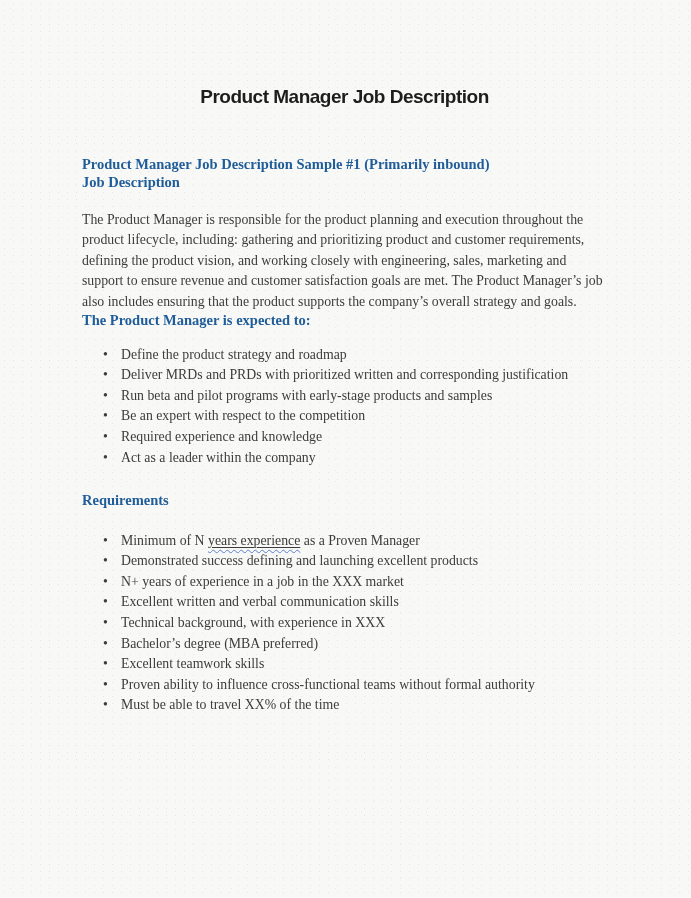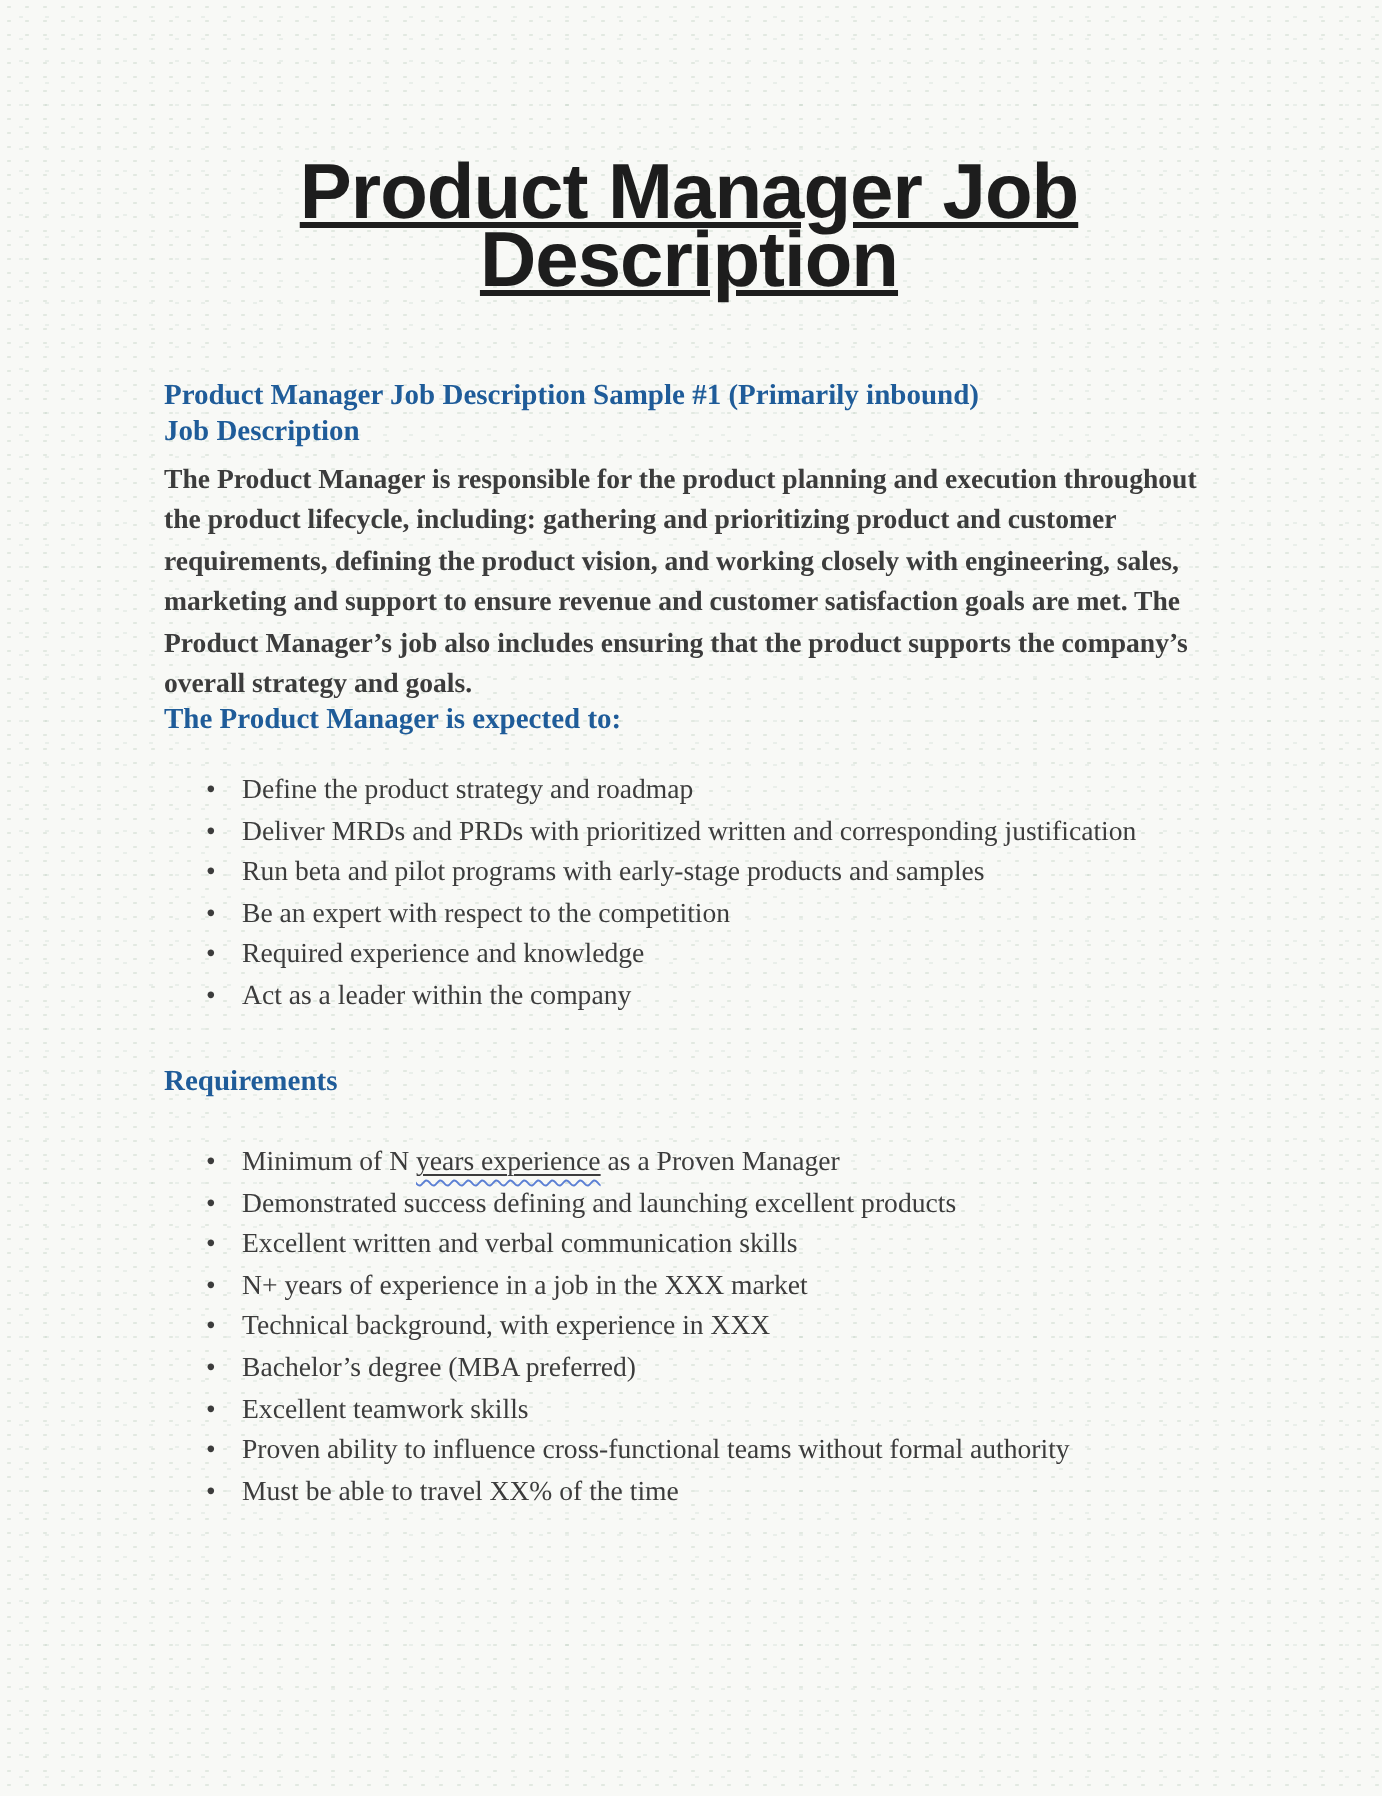--- a/index.html
+++ b/index.html
@@ -19,46 +19,44 @@
     background-position: 0 0, 4px 3px;
     padding: 80px 84px 0 82px;
     font-family: "Liberation Serif", "DejaVu Serif", serif;
     color: #3c3c3c;
     overflow: hidden;
   }
 
   .doc-title {
     font-family: "Liberation Sans", "DejaVu Sans", sans-serif;
     font-weight: bold;
-    font-size: 39px;
+    font-size: 19px;
     line-height: 34px;
     text-align: center;
     color: #1d1d1d;
     letter-spacing: -0.5px;
-    text-decoration: underline;
   }
 
   .blue-heading {
     color: #1f5c99;
     font-weight: bold;
     font-size: 14.5px;
     line-height: 17.5px;
     font-family: "Liberation Serif", "DejaVu Serif", serif;
   }
 
   .sample-heading { margin-top: 42px; }
   .jd-heading { margin-top: 0; }
 
   .body-paragraph {
-    margin-top: 5px;
+    margin-top: 19px;
     font-size: 13.8px;
     line-height: 20.4px;
     color: #3c3c3c;
     max-width: 527px;
-    font-weight: bold;
   }
 
   .expected-heading { margin-top: 0; }
   .requirements-heading { margin-top: 24px; }
 
   ul.doc-list {
     list-style: none;
     margin-top: 15px;
     max-width: 527px;
   }
@@ -118,22 +116,22 @@
     <li>Be an expert with respect to the competition</li>
     <li>Required experience and knowledge</li>
     <li>Act as a leader within the company</li>
   </ul>
 
   <h2 class="blue-heading requirements-heading">Requirements</h2>
 
   <ul class="doc-list requirements-list">
     <li><span>Minimum of N </span><span class="grammar-squiggle"><span class="solid-underline">years experience</span></span><span> as a Proven Manager</span></li>
     <li>Demonstrated success defining and launching excellent products</li>
+    <li>N+ years of experience in a job in the XXX market</li>
     <li>Excellent written and verbal communication skills</li>
-    <li>N+ years of experience in a job in the XXX market</li>
     <li>Technical background, with experience in XXX</li>
     <li>Bachelor’s degree (MBA preferred)</li>
     <li>Excellent teamwork skills</li>
     <li>Proven ability to influence cross-functional teams without formal authority</li>
     <li>Must be able to travel XX% of the time</li>
   </ul>
 
 </div>
 
 </body></html>

